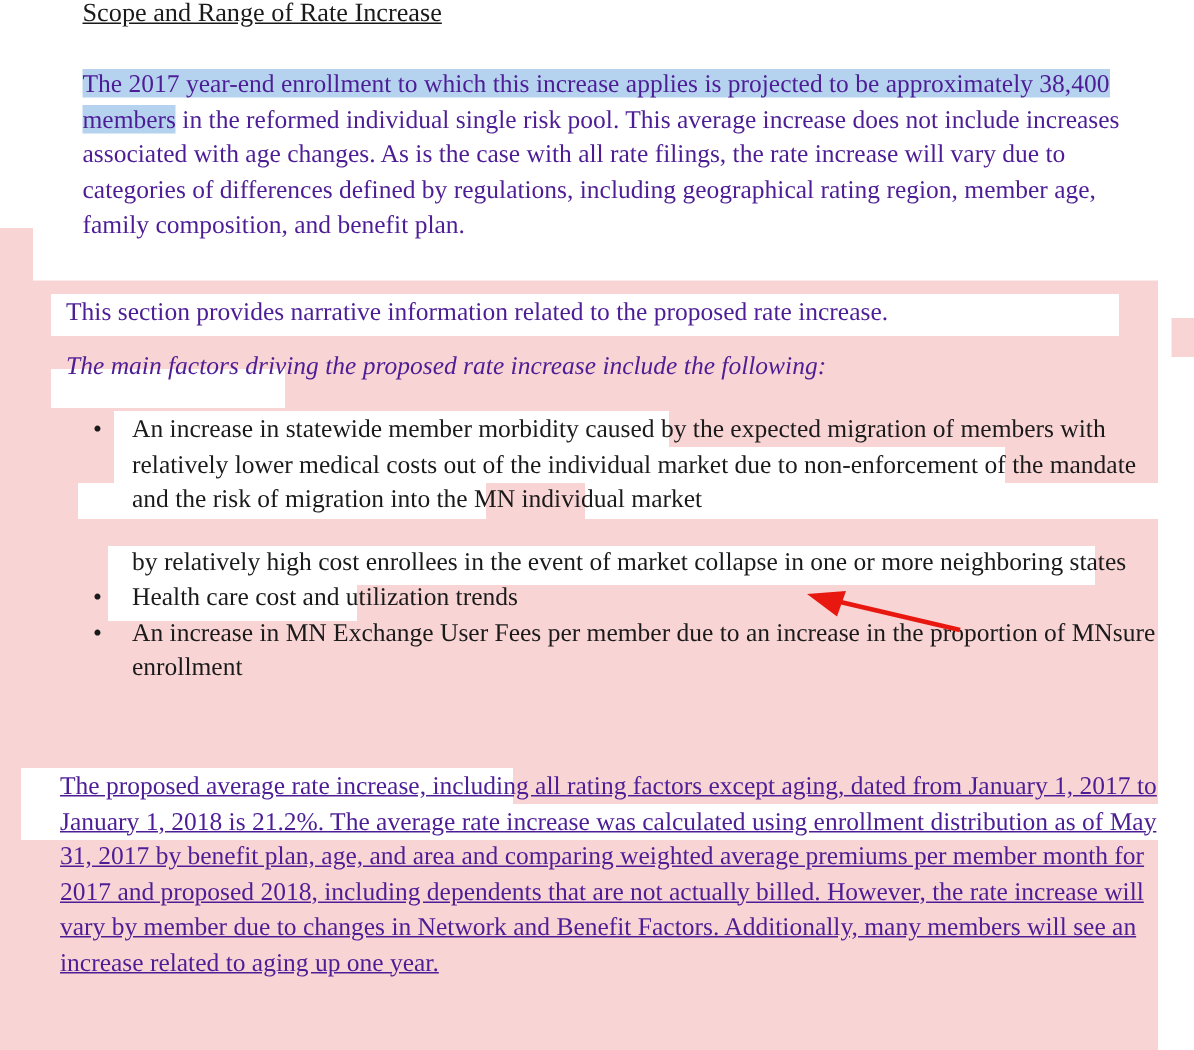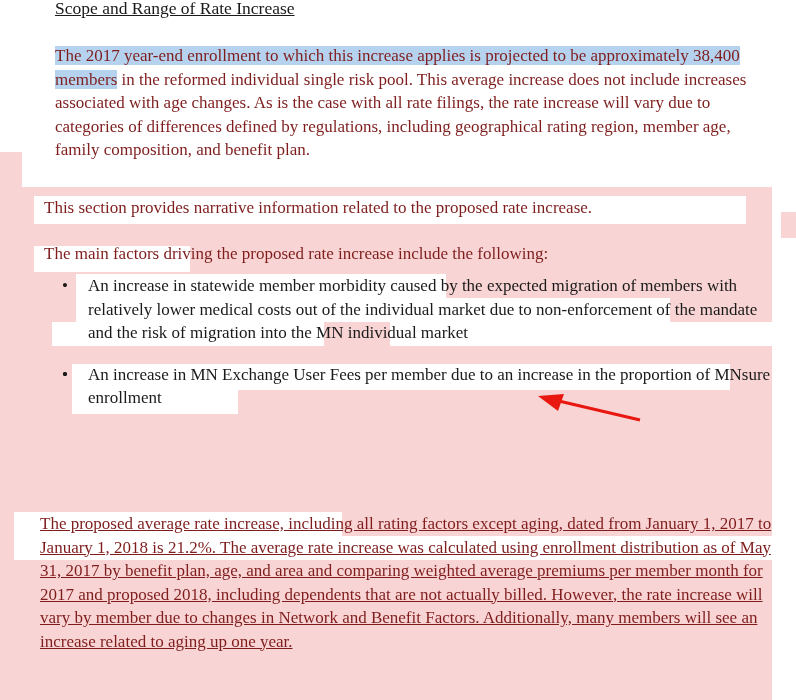--- a/index.html
+++ b/index.html
@@ -76,42 +76,43 @@
     font-size: 17.5px;
     text-decoration: underline;
     color: #1a1a1a;
     white-space: nowrap;
   }
 
   .para {
     position: absolute;
     font-size: 17px;
     line-height: 23.5px;
-    color: #7f1d1d;
+    color: #4c1d95;
   }
 
   .p-scope {
     left: 55px;
     top: 44px;
     width: 710px;
   }
   .blue-hl {
     background: #b5d3ef;
   }
 
   .p-section {
     left: 44px;
     top: 196px;
     width: 720px;
   }
 
   .p-factors {
     left: 44px;
-    top: 242px;
+    top: 232px;
     width: 730px;
+    font-style: italic;
   }
 
   .bullets {
     position: absolute;
     left: 44px;
     top: 274px;
     width: 740px;
     font-size: 17px;
     line-height: 23.5px;
     margin: 0;
@@ -189,21 +190,26 @@
 
   <div class="para p-factors">The main factors driving the proposed rate increase include the following:</div>
 
   <ul class="bullets">
     <li>
       <span class="dot">•</span>
       <span>An increase in statewide member morbidity caused by the expected migration of members with relatively lower medical costs out of the individual market due to non-enforcement of the mandate and the risk of migration into the MN individual market</span>
     </li>
     <li class="li-gap"></li>
     <li>
+      <span class="dot"></span>
+      <span>by relatively high cost enrollees in the event of market collapse in one or more neighboring states</span>
+    </li>
+    <li>
       <span class="dot">•</span>
+      <span>Health care cost and utilization trends</span>
     </li>
     <li>
       <span class="dot">•</span>
       <span>An increase in MN Exchange User Fees per member due to an increase in the proportion of MNsure enrollment</span>
     </li>
   </ul>
 
   <div class="para p-proposed">The proposed average rate increase, including all rating factors except aging, dated from January 1, 2017 to January 1, 2018 is 21.2%.  The average rate increase was calculated using enrollment distribution as of May 31, 2017 by benefit plan, age, and area and comparing weighted average premiums per member month for 2017 and proposed 2018, including dependents that are not actually billed.  However, the rate increase will vary by member due to changes in Network and Benefit Factors.  Additionally, many members will see an increase related to aging up one year.</div>
 
   <svg class="arrow" viewBox="0 0 106 34" xmlns="http://www.w3.org/2000/svg">

